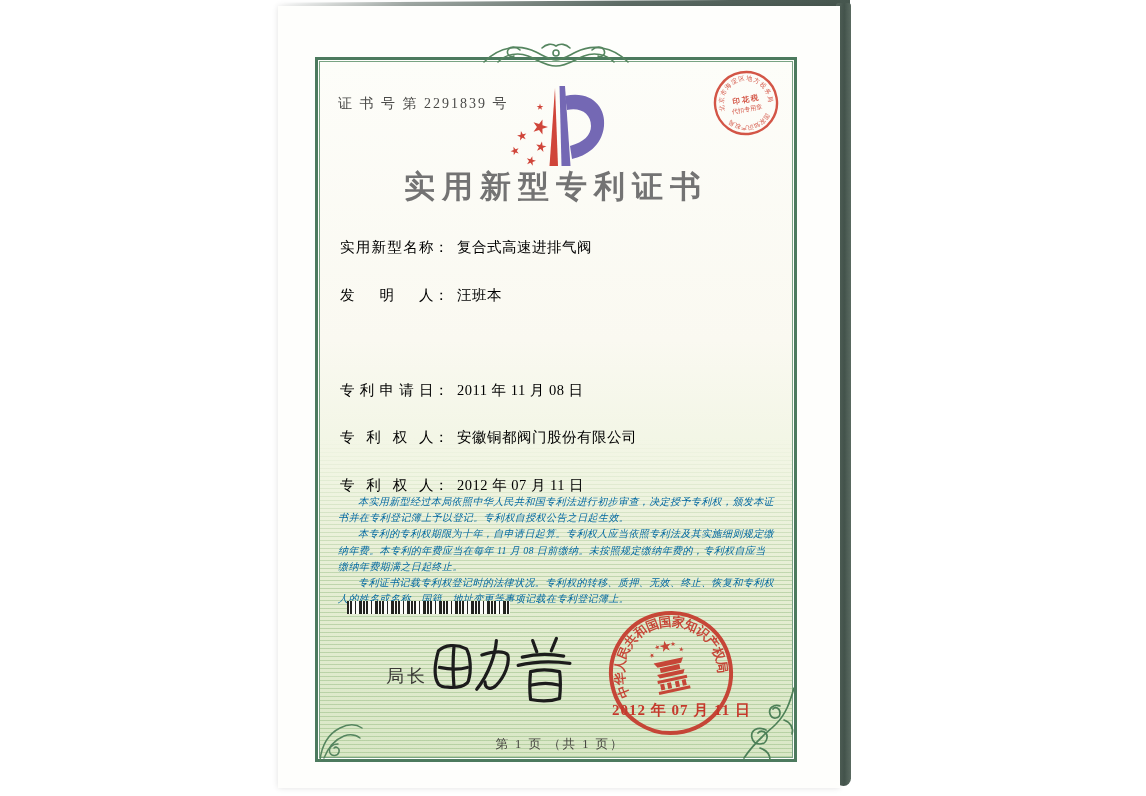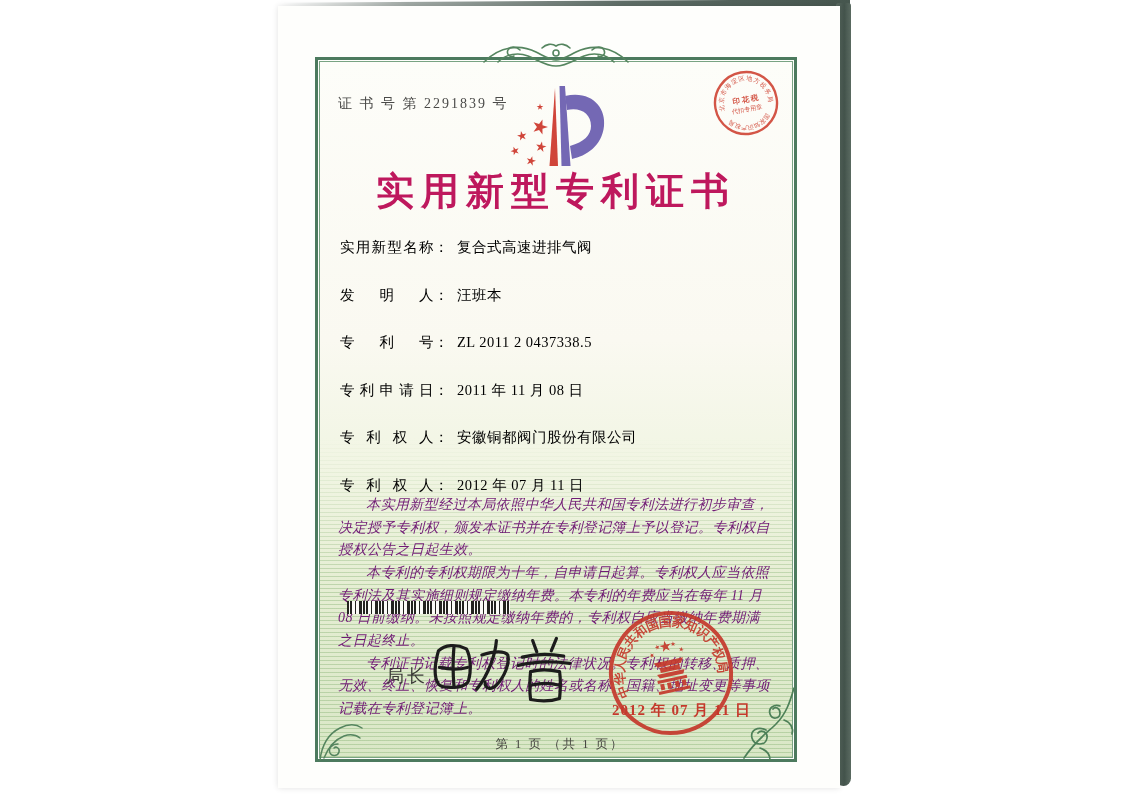--- a/index.html
+++ b/index.html
@@ -20,27 +20,27 @@
   .frame-inner{position:absolute;inset:1px;border:1px solid #79a383;}
   .tint{position:absolute;inset:2px;
     background:linear-gradient(180deg,#fdfdf9 0%,#faf9f1 40%,#f1f5e3 58%,#e6eed4 74%,#dcead:0 88%,#d9e7c6 100%);
     background:linear-gradient(180deg,#fdfdf9 0%,#faf9f1 40%,#f1f5e3 58%,#e6eed4 74%,#d9e7c6 100%);}
   .lines{position:absolute;left:2px;right:2px;top:54%;bottom:2px;
     background:repeating-linear-gradient(0deg,rgba(126,172,106,.38) 0 1px,rgba(126,172,106,0) 1px 4px);
     -webkit-mask-image:linear-gradient(180deg,transparent 0,#000 45%);
     mask-image:linear-gradient(180deg,transparent 0,#000 45%);}
   .abs{position:absolute;}
   .cert-no{left:338px;top:95px;font-size:14px;letter-spacing:2px;color:#4a4a48;}
-  .title{left:315px;top:166px;width:482px;text-align:center;font-size:38px;font-weight:700;
-    letter-spacing:7px;color:#be185d;}
+  .title{left:315px;top:166px;width:482px;text-align:center;font-size:31px;font-weight:700;
+    letter-spacing:7px;color:#737373;}
   .field{left:340px;font-size:14.5px;color:#000000;letter-spacing:.5px;white-space:nowrap;}
   .flabel{display:inline-block;width:94px;text-align:justify;text-align-last:justify;vertical-align:top;}
   .fcolon{margin-right:8px;}
   .f0{top:238px}.f1{top:286px}.f2{top:333px}.f3{top:381px}.f4{top:428px}.f5{top:476px}
-  .paras{left:338px;top:494px;width:436px;font-size:14px;line-height:1.62;color:#701a75;
+  .paras{left:338px;top:494px;width:436px;font-size:10px;line-height:1.62;color:#0369a1;
     font-style:italic;letter-spacing:.4px;}
   .paras p{margin:0;text-indent:2em;}
   .barcode{left:347px;top:601px;width:163px;height:13px;background:
     repeating-linear-gradient(90deg,#23231f 0 1.5px,#fbfbf7 1.5px 3px,#23231f 3px 5.5px,#fbfbf7 5.5px 8.5px,#23231f 8.5px 9.5px,#fbfbf7 9.5px 12px,#23231f 12px 14.5px,#fbfbf7 14.5px 16px);}
   .sig-label{left:386px;top:664px;font-size:18px;color:#3a3a36;letter-spacing:3px;z-index:6;}
   .signature{left:426px;top:626px;z-index:6;}
   .sipo-seal{left:605px;top:607px;z-index:5;opacity:.92;transform:rotate(-12deg);}
   .tax-seal{left:712px;top:69px;opacity:.9;transform:rotate(-10deg);}
   .issue-date{left:612px;top:701px;font-size:15px;font-weight:700;color:#c5392c;
     letter-spacing:1px;z-index:7;}
@@ -127,23 +127,20 @@
     <text x="0" y="8.5" text-anchor="middle" font-size="6.2" fill="#cf4434">代扣专用章</text>
   </svg>
 
   <div class="abs title">实用新型专利证书</div>
 
   <div class="abs field f0">
     <span class="flabel">实用新型名称</span><span class="fcolon">：</span><span>复合式高速进排气阀</span>
   </div>
   <div class="abs field f1">
     <span class="flabel">发明人</span><span class="fcolon">：</span><span>汪班本</span>
-  </div>
-  <div class="abs field f2">
-    <span class="flabel">专利号</span><span class="fcolon">：</span><span>ZL 2011 2 0437338.5</span>
   </div>
   <div class="abs field f3">
     <span class="flabel">专利申请日</span><span class="fcolon">：</span><span>2011 年 11 月 08 日</span>
   </div>
   <div class="abs field f4">
     <span class="flabel">专利权人</span><span class="fcolon">：</span><span>安徽铜都阀门股份有限公司</span>
   </div>
   <div class="abs field f5">
     <span class="flabel">专利权人</span><span class="fcolon">：</span><span>2012 年 07 月 11 日</span>
   </div>

